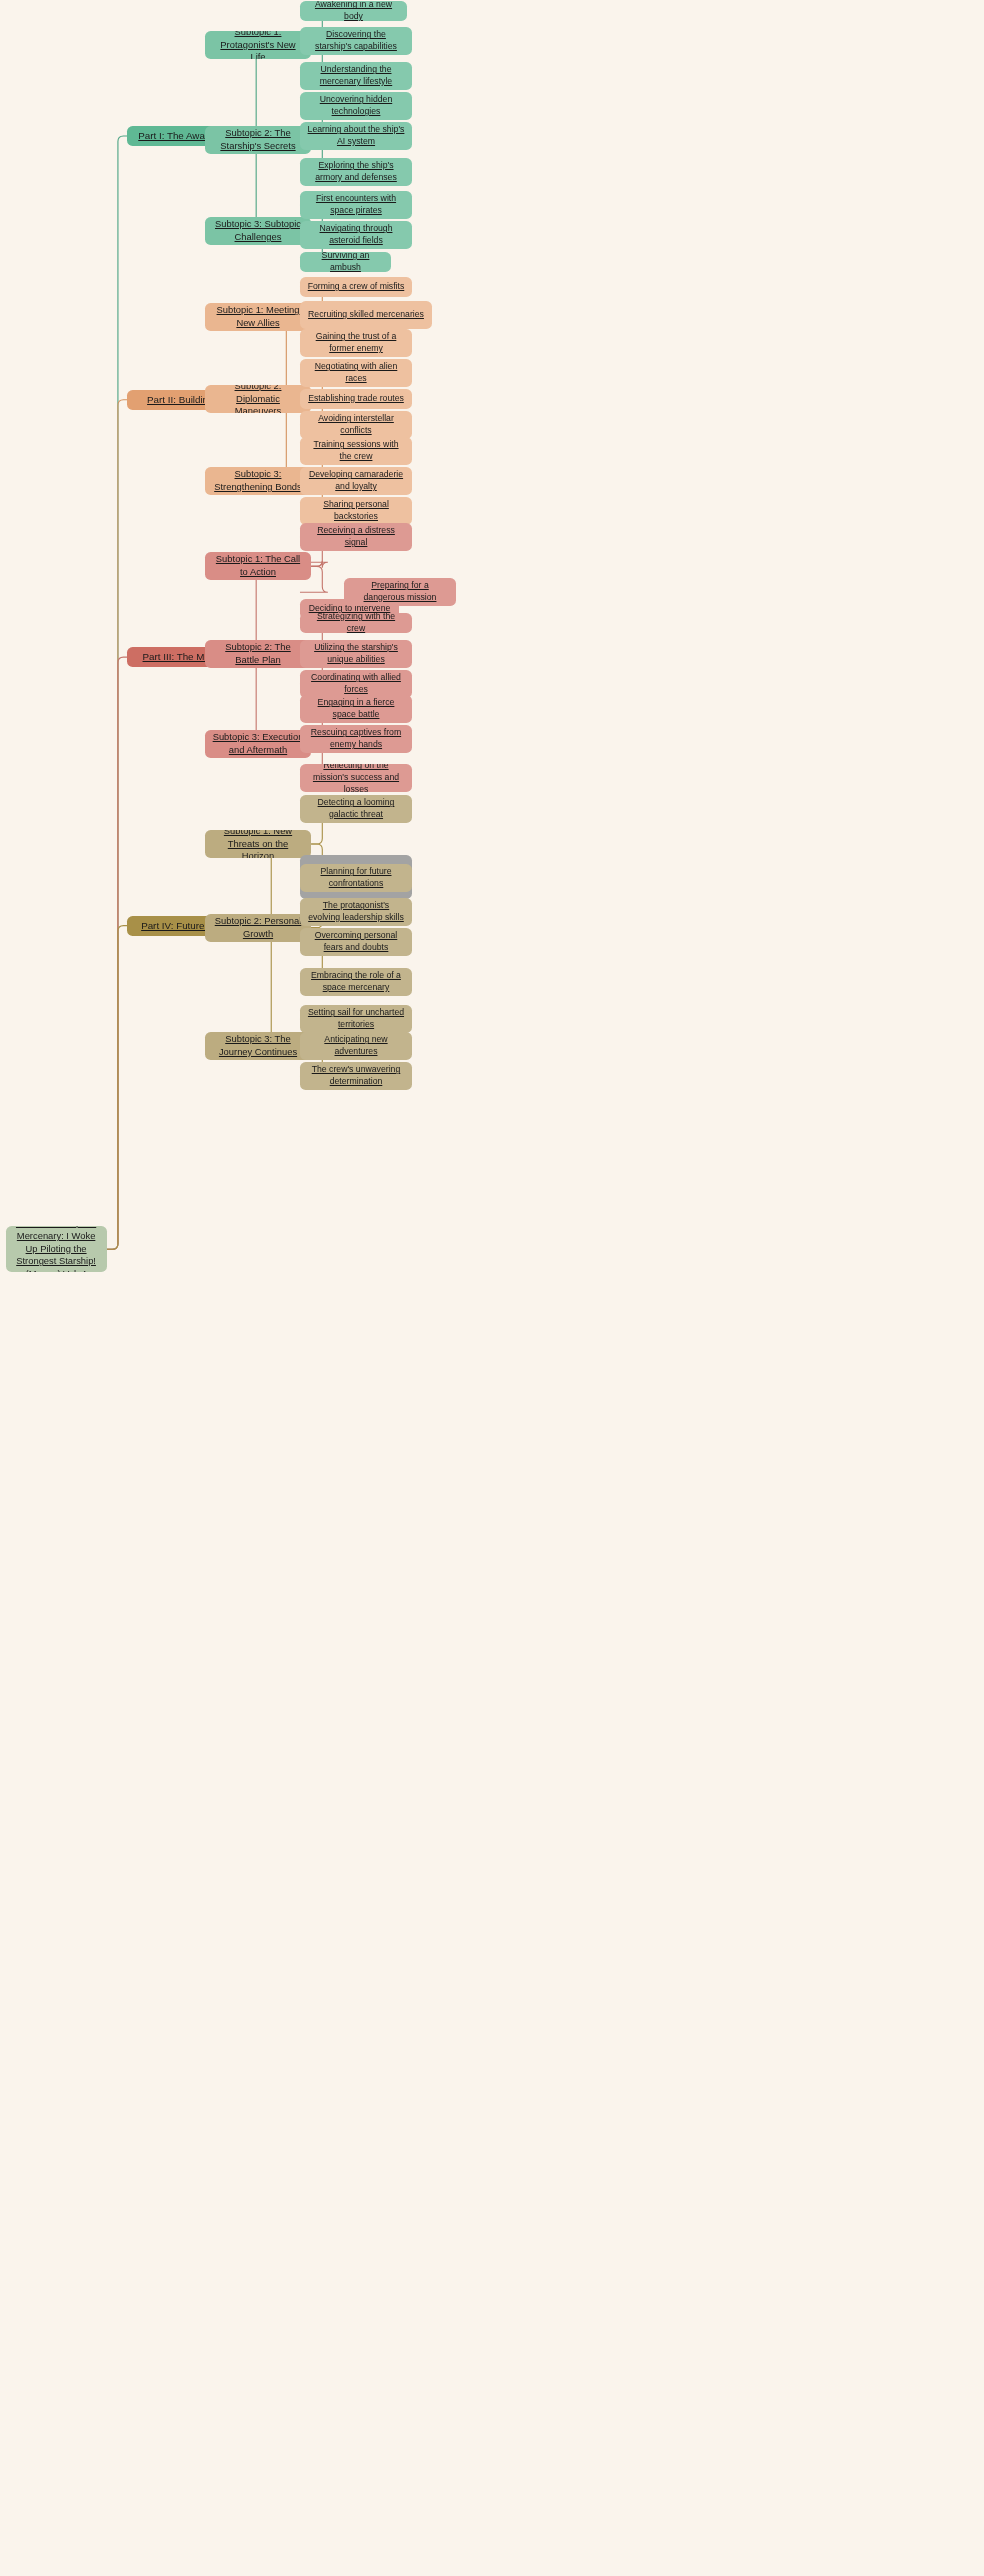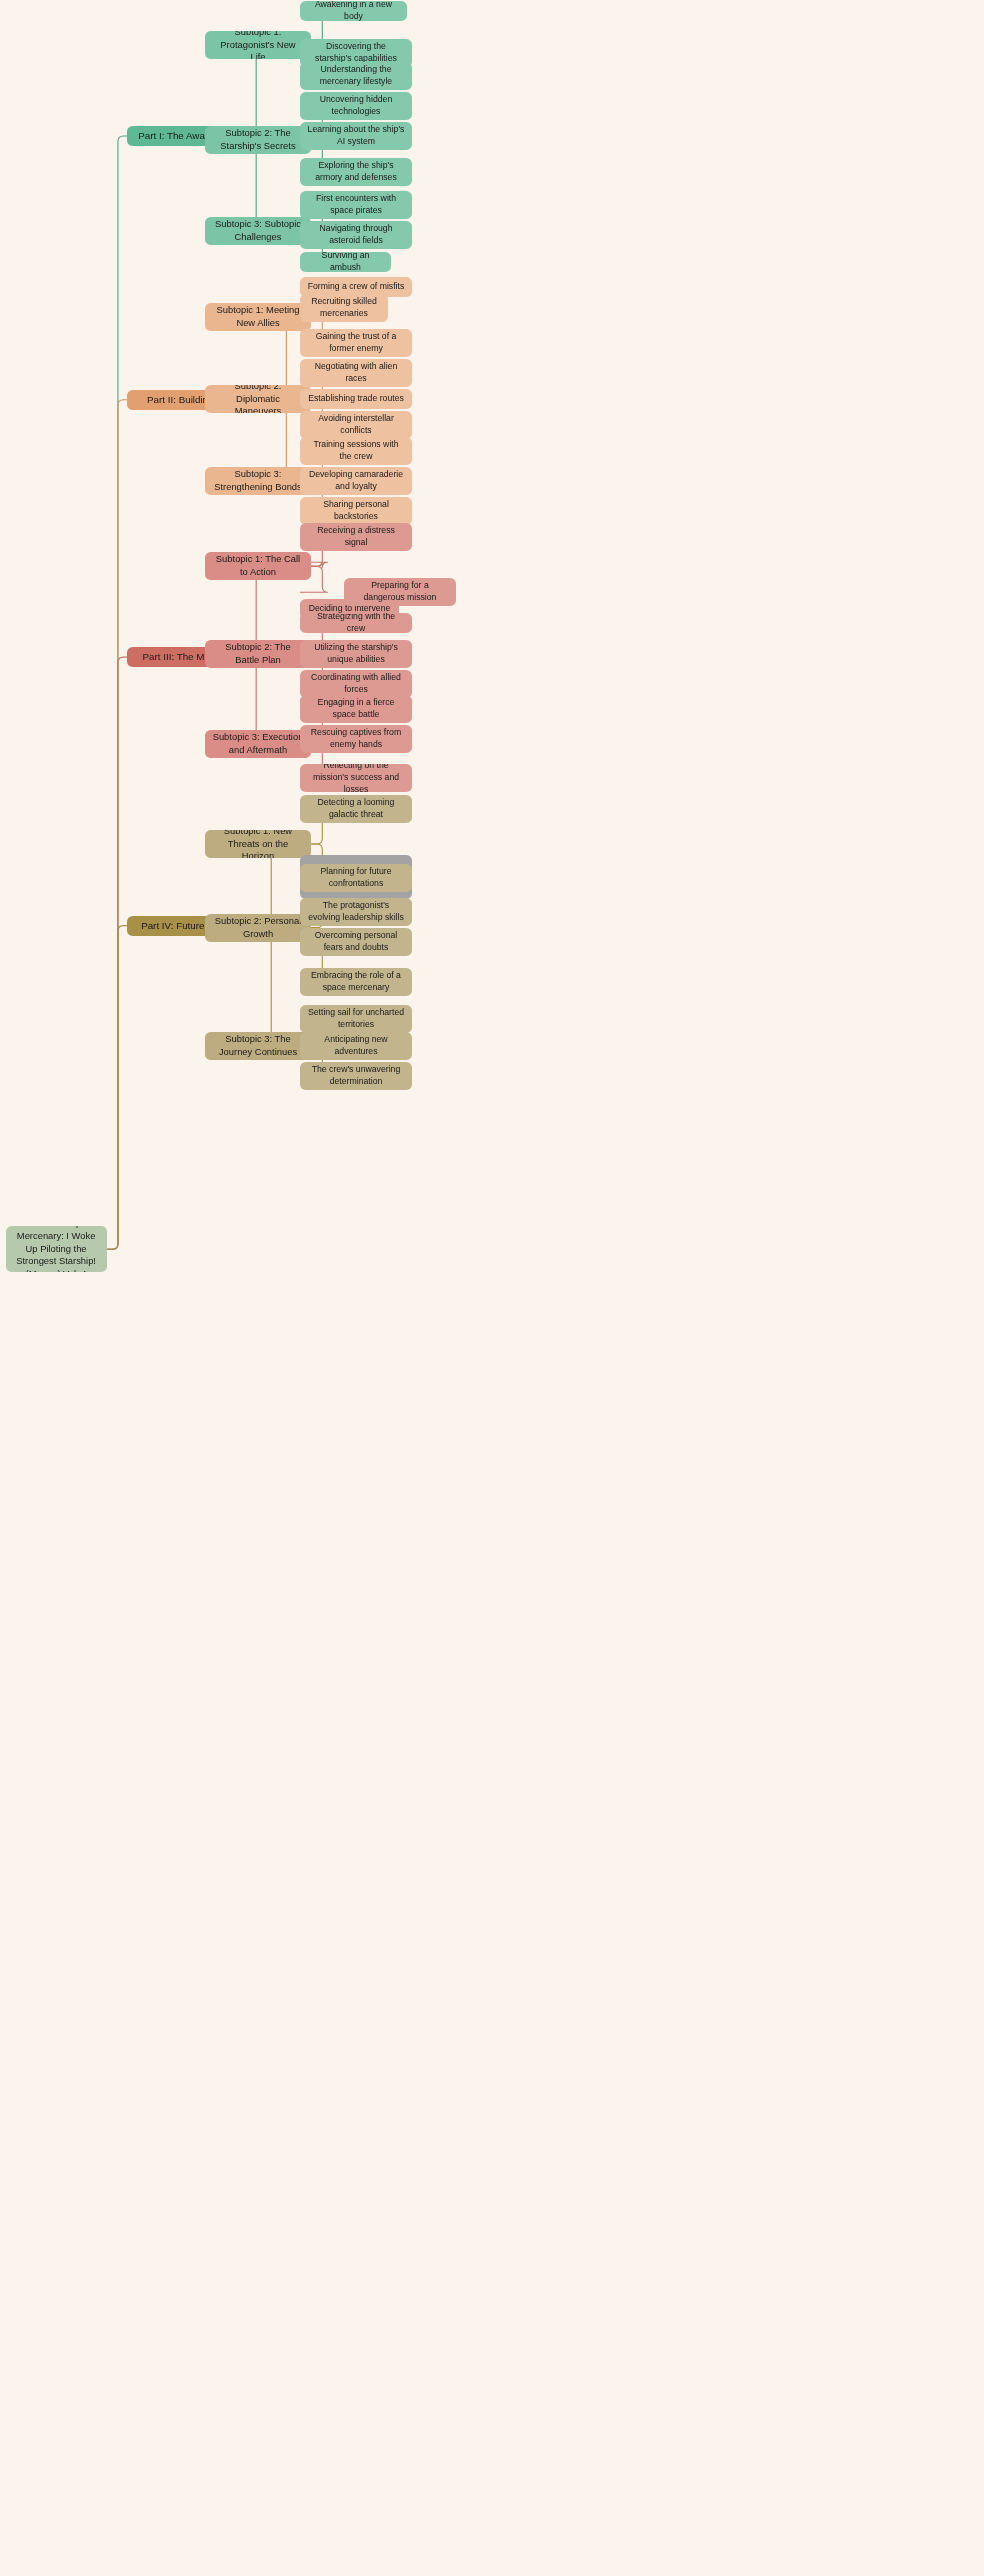--- a/index.html
+++ b/index.html
@@ -28,20 +28,21 @@
     box-sizing: border-box;
     display: flex;
     align-items: center;
     justify-content: center;
     text-align: center;
     border-radius: 5.6px;
     color: #1a1a1a;
     line-height: 1.35;
     padding: 2.8px 7px;
     overflow: hidden;
+    text-decoration: underline;
   }
   .node-root {
     font-size: 9.4px;
     background: #b7c9ac;
   }
   .node-branch {
     font-size: 9.8px;
   }
   .node-sub {
     font-size: 9.4px;
@@ -114,21 +115,21 @@
       </div>
       <div class="node node-branch" style="left: 127px; top: 126px; width: 118px; height: 19.5px; background: rgb(95, 184, 148);">
         <span>Part I: The Awakening</span>
       </div>
       <div class="node node-sub" style="left: 205px; top: 31px; width: 106px; height: 28px; background: rgb(123, 196, 165);">
         <span>Subtopic 1: Protagonist's New Life</span>
       </div>
       <div class="node node-leaf" style="left: 300px; top: 1.4px; width: 107px; height: 19.5px; background: rgb(133, 201, 173);">
         <span>Awakening in a new body</span>
       </div>
-      <div class="node node-leaf" style="left: 300px; top: 27px; width: 112px; height: 28px; background: rgb(133, 201, 173); margin-top: 12px;">
+      <div class="node node-leaf" style="left: 300px; top: 27px; width: 112px; height: 28px; background: rgb(133, 201, 173);">
         <span>Discovering the starship's capabilities</span>
       </div>
       <div class="node node-leaf" style="left: 300px; top: 62px; width: 112px; height: 28px; background: rgb(133, 201, 173);">
         <span>Understanding the mercenary lifestyle</span>
       </div>
       <div class="node node-sub" style="left: 205px; top: 126px; width: 106px; height: 28px; background: rgb(123, 196, 165);">
         <span>Subtopic 2: The Starship's Secrets</span>
       </div>
       <div class="node node-leaf" style="left: 300px; top: 92px; width: 112px; height: 28px; background: rgb(133, 201, 173); justify-content: flex-end;">
         <span>Uncovering hidden technologies</span>
@@ -153,21 +154,21 @@
       </div>
       <div class="node node-branch" style="left: 127px; top: 390px; width: 148px; height: 19.5px; background: rgb(226, 160, 113);">
         <span>Part II: Building Alliances</span>
       </div>
       <div class="node node-sub" style="left: 205px; top: 303px; width: 106px; height: 28px; background: rgb(234, 182, 144);">
         <span>Subtopic 1: Meeting New Allies</span>
       </div>
       <div class="node node-leaf" style="left: 300px; top: 277px; width: 112px; height: 19.5px; background: rgb(238, 193, 160);">
         <span>Forming a crew of misfits</span>
       </div>
-      <div class="node node-leaf" style="left: 300px; top: 294px; width: 88px; height: 28px; background: rgb(238, 193, 160);">
+      <div class="node node-leaf" style="left: 300px; top: 301px; width: 132px; height: 28px; background: rgb(238, 193, 160);">
         <span>Recruiting skilled mercenaries</span>
       </div>
       <div class="node node-leaf" style="left: 300px; top: 329px; width: 112px; height: 28px; background: rgb(238, 193, 160);">
         <span>Gaining the trust of a former enemy</span>
       </div>
       <div class="node node-sub" style="left: 205px; top: 385px; width: 106px; height: 28px; background: rgb(234, 182, 144);">
         <span>Subtopic 2: Diplomatic Maneuvers</span>
       </div>
       <div class="node node-leaf" style="left: 300px; top: 359px; width: 112px; height: 28px; background: rgb(238, 193, 160);">
         <span>Negotiating with alien races</span>

